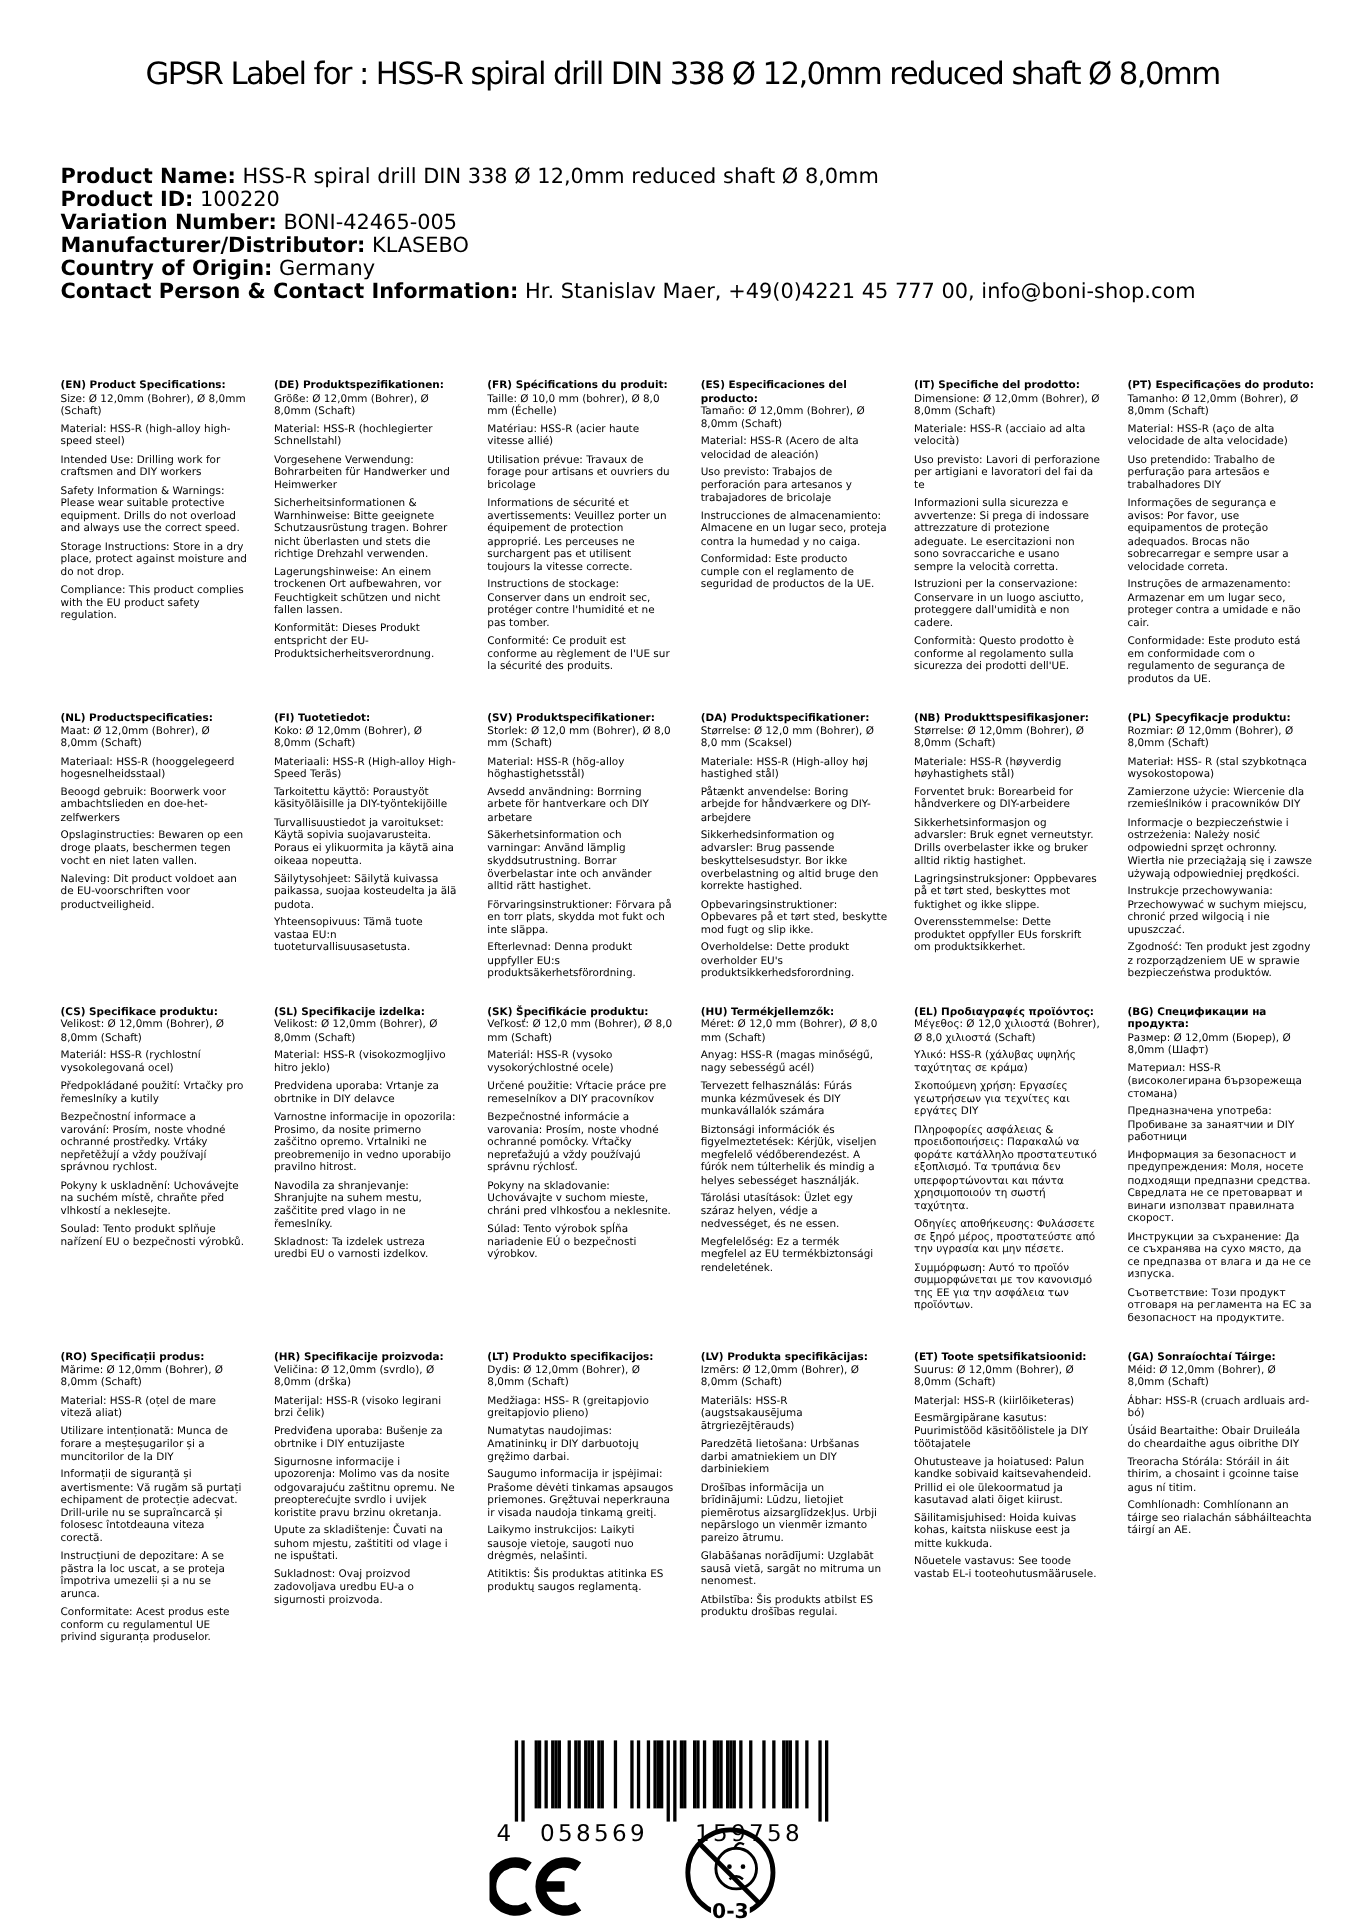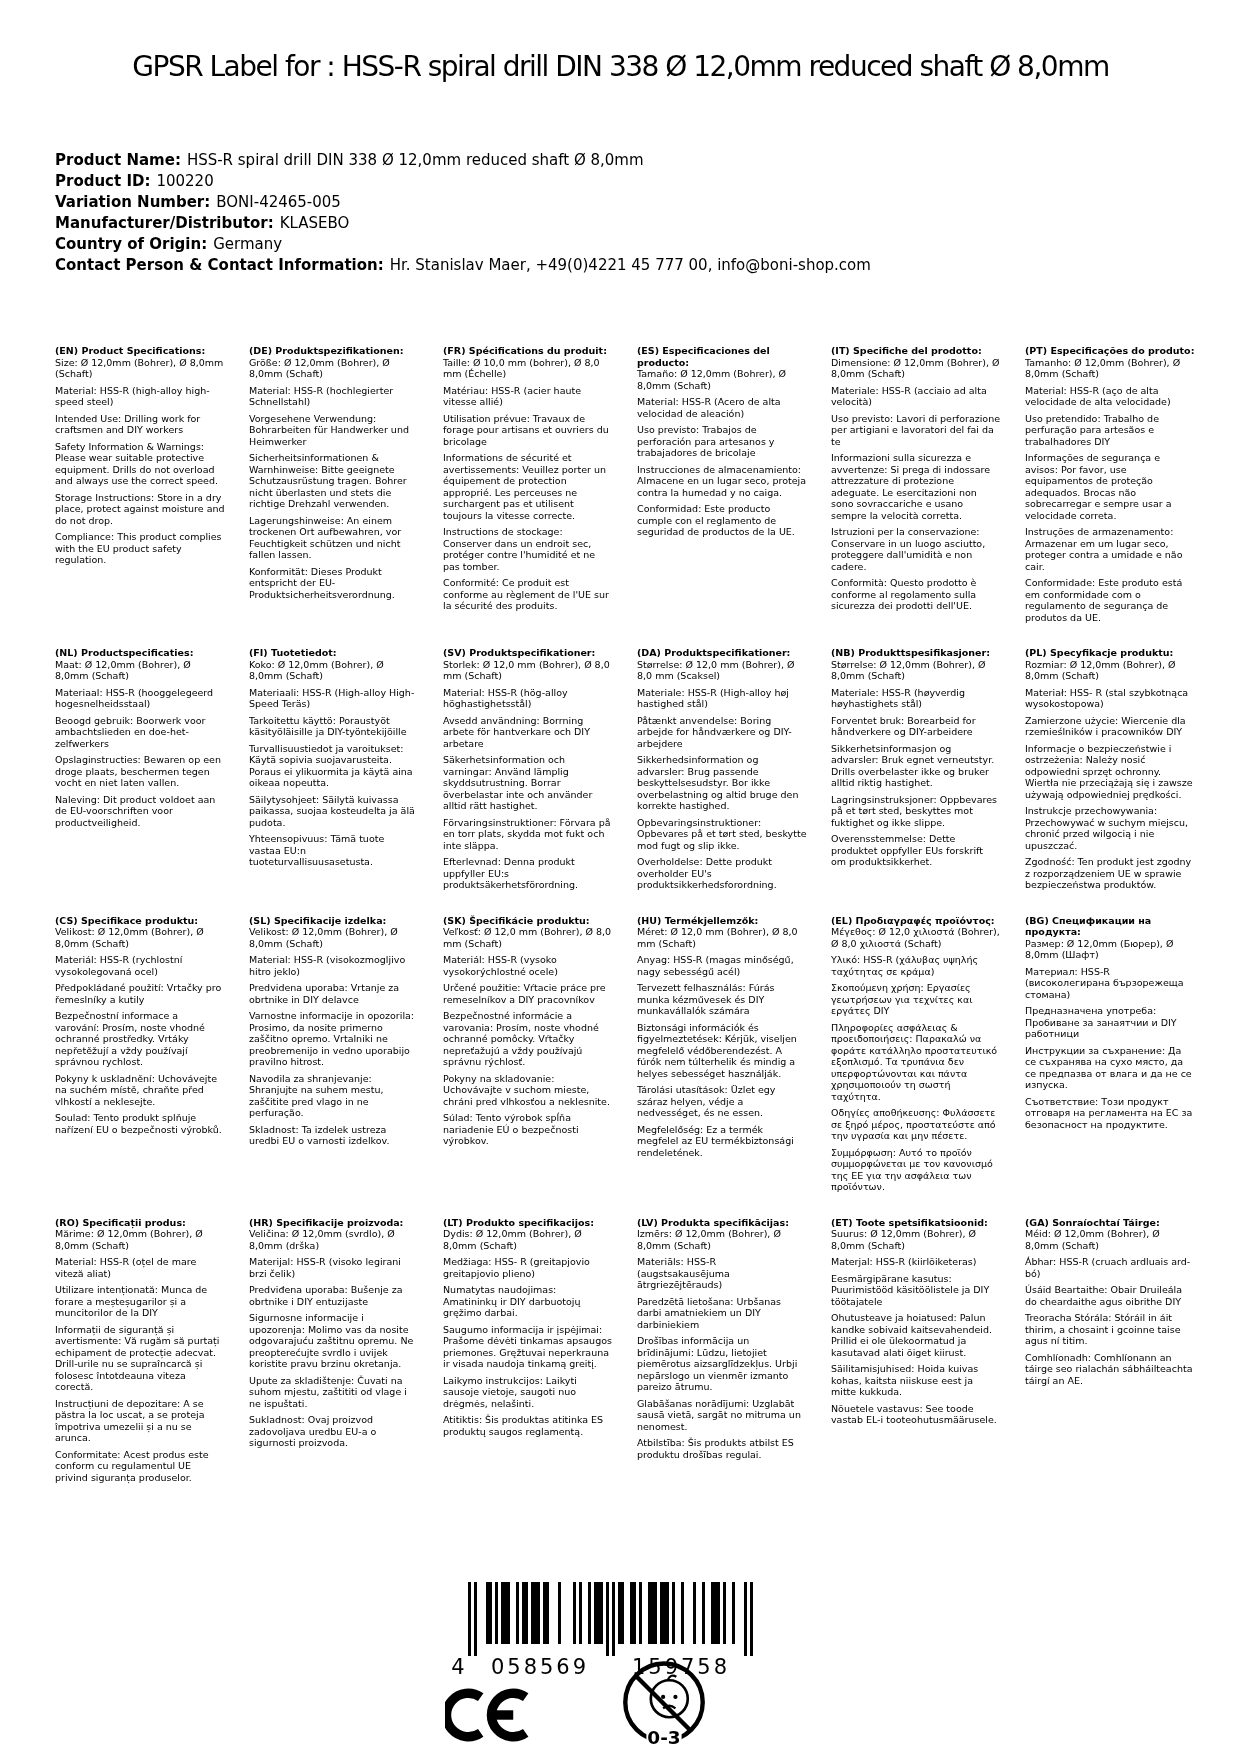--- a/index.html
+++ b/index.html
@@ -5,21 +5,21 @@
   html,body{margin:0;padding:0;}
   body{
     width:1241px;height:1754px;position:relative;background:#ffffff;color:#000;
     font-family:"DejaVu Sans","Liberation Sans",sans-serif;overflow:hidden;
   }
   .page-title{
     position:absolute;top:48px;left:50%;transform:translateX(-50%);
     width:1010px;text-align:center;font-weight:normal;font-size:28px;
     letter-spacing:-1.5px;line-height:1.35;
   }
-  .product-info{position:absolute;top:150px;left:55px;right:55px;font-size:15px;line-height:21px;}
+  .product-info{position:absolute;top:150px;left:55px;right:55px;font-size:19px;line-height:21px;}
   .pi-row{white-space:nowrap;}
   .pi-label{font-weight:bold;}
   .pi-value{margin-left:6px;}
   .lang-grid{
     position:absolute;top:345px;left:55px;width:1131px;
     display:grid;grid-template-columns:repeat(6,170px);
     column-gap:22px;row-gap:38px;align-items:start;gap:24px;
   }
   .lang-block{font-size:9.5px;line-height:11.5px;}
   .lang-heading{margin:0;font-size:9.5px;font-weight:bold;line-height:11.5px;}
@@ -172,21 +172,21 @@
       <p>Bezpečnostní informace a varování: Prosím, noste vhodné ochranné prostředky. Vrtáky nepřetěžují a vždy používají správnou rychlost.</p>
       <p>Pokyny k uskladnění: Uchovávejte na suchém místě, chraňte před vlhkostí a neklesejte.</p>
       <p>Soulad: Tento produkt splňuje nařízení EU o bezpečnosti výrobků.</p>
     </div>
     <div class="lang-block">
     <h3 class="lang-heading">(SL) Specifikacije izdelka:</h3>
   <p class="first">Velikost: Ø 12,0mm (Bohrer), Ø 8,0mm (Schaft)</p>
       <p>Material: HSS-R (visokozmogljivo hitro jeklo)</p>
       <p>Predvidena uporaba: Vrtanje za obrtnike in DIY delavce</p>
       <p>Varnostne informacije in opozorila: Prosimo, da nosite primerno zaščitno opremo. Vrtalniki ne preobremenijo in vedno uporabijo pravilno hitrost.</p>
-      <p>Navodila za shranjevanje: Shranjujte na suhem mestu, zaščitite pred vlago in ne perfuração.</p>
+      <p>Navodila za shranjevanje: Shranjujte na suhem mestu, zaščitite pred vlago in ne řemeslníky.</p>
       <p>Skladnost: Ta izdelek ustreza uredbi EU o varnosti izdelkov.</p>
     </div>
     <div class="lang-block">
     <h3 class="lang-heading">(SK) Špecifikácie produktu:</h3>
   <p class="first">Veľkosť: Ø 12,0 mm (Bohrer), Ø 8,0 mm (Schaft)</p>
       <p>Materiál: HSS-R (vysoko vysokorýchlostné ocele)</p>
       <p>Určené použitie: Vŕtacie práce pre remeselníkov a DIY pracovníkov</p>
       <p>Bezpečnostné informácie a varovania: Prosím, noste vhodné ochranné pomôcky. Vŕtačky nepreťažujú a vždy používajú správnu rýchlosť.</p>
       <p>Pokyny na skladovanie: Uchovávajte v suchom mieste, chráni pred vlhkosťou a neklesnite.</p>
       <p>Súlad: Tento výrobok spĺňa nariadenie EÚ o bezpečnosti výrobkov.</p>
@@ -207,20 +207,21 @@
       <p>Σκοπούμενη χρήση: Εργασίες γεωτρήσεων για τεχνίτες και εργάτες DIY</p>
       <p>Πληροφορίες ασφάλειας &amp; προειδοποιήσεις: Παρακαλώ να φοράτε κατάλληλο προστατευτικό εξοπλισμό. Τα τρυπάνια δεν υπερφορτώνονται και πάντα χρησιμοποιούν τη σωστή ταχύτητα.</p>
       <p>Οδηγίες αποθήκευσης: Φυλάσσετε σε ξηρό μέρος, προστατεύστε από την υγρασία και μην πέσετε.</p>
       <p>Συμμόρφωση: Αυτό το προϊόν συμμορφώνεται με τον κανονισμό της ΕΕ για την ασφάλεια των προϊόντων.</p>
     </div>
     <div class="lang-block">
     <h3 class="lang-heading">(BG) Спецификации на продукта:</h3>
   <p class="first">Размер: Ø 12,0mm (Бюрер), Ø 8,0mm (Шафт)</p>
       <p>Материал: HSS-R (високолегирана бързорежеща стомана)</p>
       <p>Предназначена употреба: Пробиване за занаятчии и DIY работници</p>
+      <p>Информация за безопасност и предупреждения: Моля, носете подходящи предпазни средства. Свредлата не се претоварват и винаги използват правилната скорост.</p>
       <p>Инструкции за съхранение: Да се съхранява на сухо място, да се предпазва от влага и да не се изпуска.</p>
       <p>Съответствие: Този продукт отговаря на регламента на ЕС за безопасност на продуктите.</p>
     </div>
     <div class="lang-block">
     <h3 class="lang-heading">(RO) Specificații produs:</h3>
   <p class="first">Mărime: Ø 12,0mm (Bohrer), Ø 8,0mm (Schaft)</p>
       <p>Material: HSS-R (oțel de mare viteză aliat)</p>
       <p>Utilizare intenționată: Munca de forare a meșteșugarilor și a muncitorilor de la DIY</p>
       <p>Informații de siguranță și avertismente: Vă rugăm să purtați echipament de protecție adecvat. Drill-urile nu se supraîncarcă și folosesc întotdeauna viteza corectă.</p>
       <p>Instrucțiuni de depozitare: A se păstra la loc uscat, a se proteja împotriva umezelii și a nu se arunca.</p>

